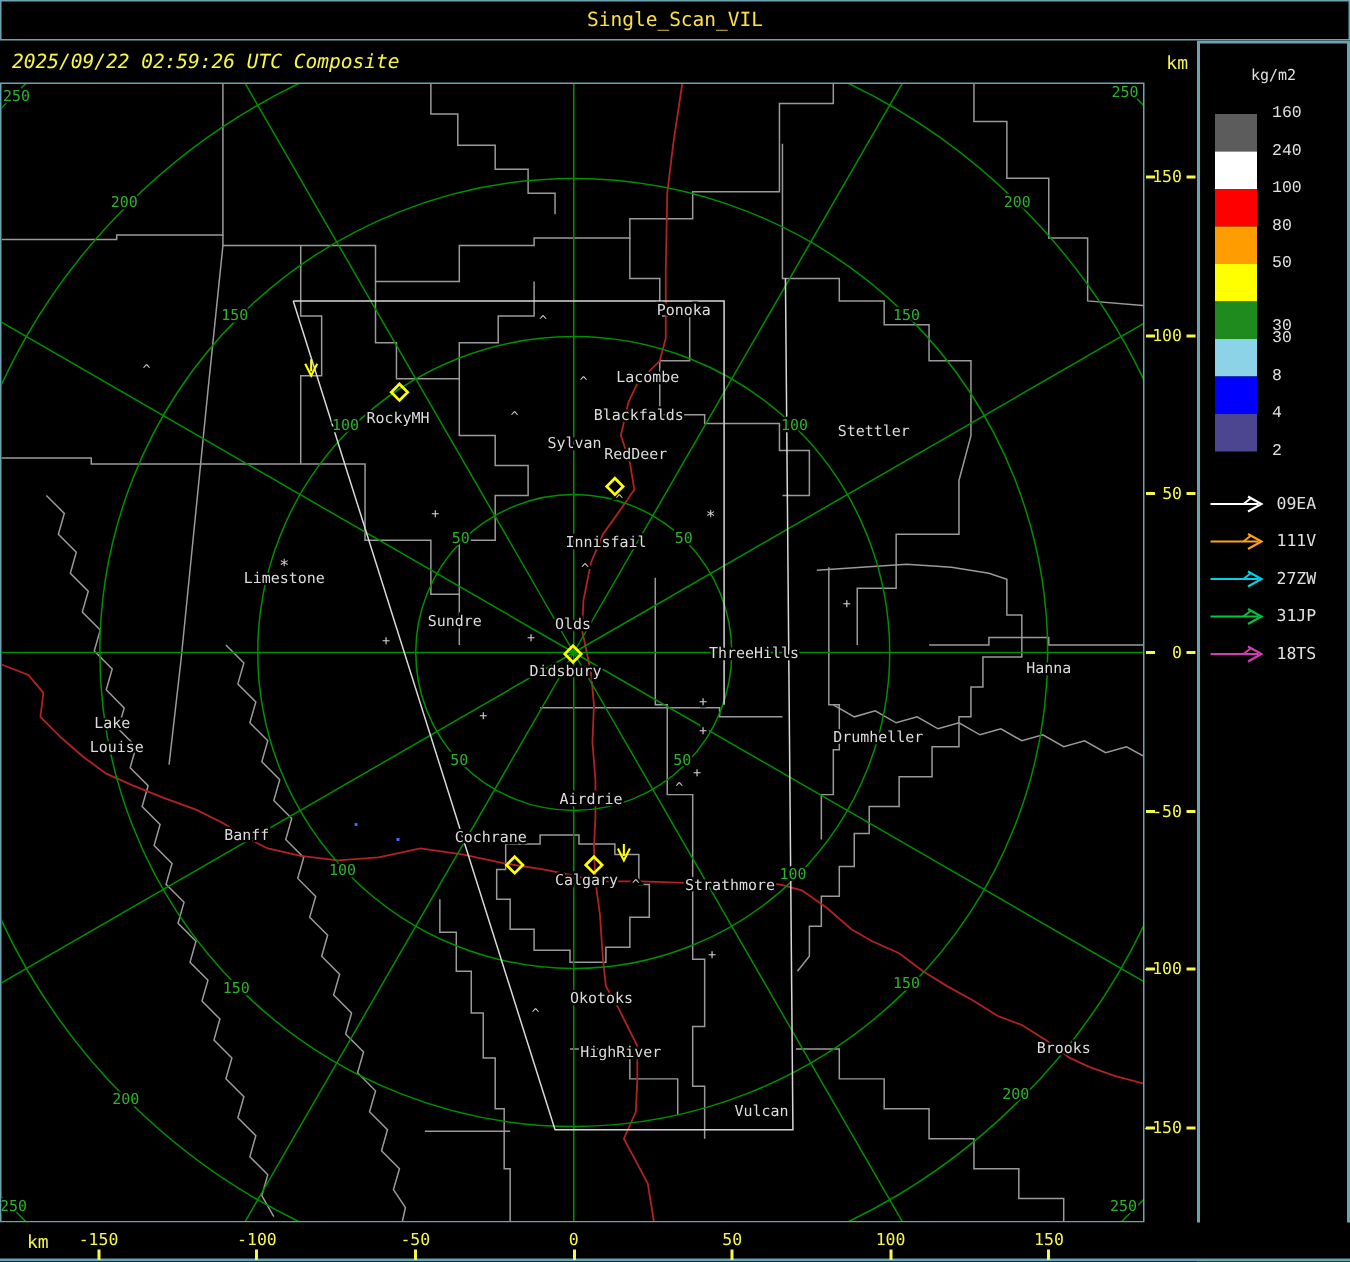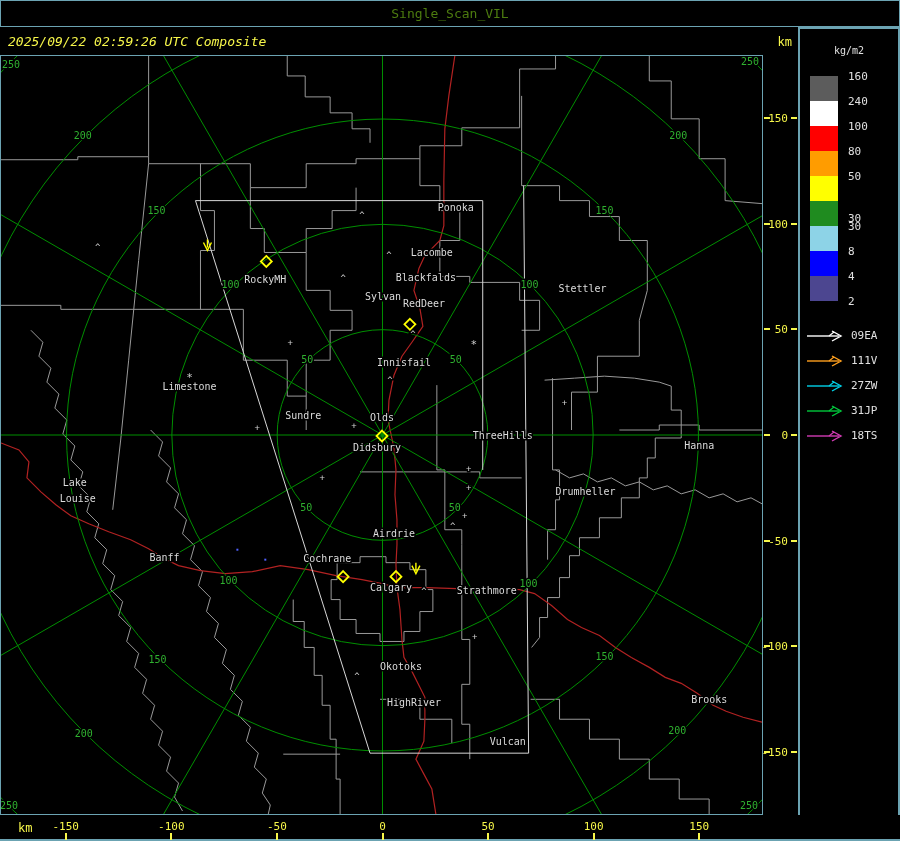--- a/index.html
+++ b/index.html
@@ -1,37 +1,37 @@
 <!DOCTYPE html>
 <html><head>
 <meta charset="utf-8">
 <style>
   :root{ --frame:#6ba3b2; --yellow:#f7f74a; --txt:#e0e0e0; }
   html,body{margin:0;padding:0;background:#000;}
   body{position:relative;width:900px;height:841px;overflow:hidden;
        font-family:"DejaVu Sans Mono",monospace;}
   .titlebar{position:absolute;left:0;top:0;width:898px;height:25px;
     border:1px solid var(--frame);background:#000;display:flex;
-    align-items:center;justify-content:center;color:#4d7c0f;font-size:13px;}
+    align-items:center;justify-content:center;color:#fde047;font-size:13px;}
   .timestamp{position:absolute;left:8px;top:34px;color:var(--yellow);font-size:13px;white-space:pre;font-style:italic;}
   .km-top-right{position:absolute;left:760px;top:35px;width:32px;text-align:right;
     color:var(--yellow);font-size:12px;}
   .map-frame{position:absolute;left:0;top:55px;width:763px;height:760px;
     border:1px solid var(--frame);box-sizing:border-box;background:#000;}
   .map-frame svg{display:block;}
   .right-axis{position:absolute;left:763px;top:55px;width:35px;height:760px;}
   .ra-label{position:absolute;right:10px;transform:translateY(-50%);
     color:var(--yellow);font-size:11px;line-height:11px;}
   .ra-tick{position:absolute;height:2px;width:6px;background:var(--yellow);}
   .right-panel{position:absolute;left:798px;top:27px;width:102px;height:814px;
     border:2px solid var(--frame);box-sizing:border-box;background:#000;}
   .rp-unit{margin-top:16px;text-align:center;color:var(--txt);font-size:10px;}
   .scale{position:absolute;left:10px;top:47px;width:86px;}
   .swatch{width:28px;height:25px;}
-  .scale-label{position:absolute;left:38px;color:var(--txt);font-size:11px;line-height:11px;}
+  .scale-label{position:absolute;left:38px;color:var(--txt);font-size:11px;line-height:11px;font-family:Liberation Mono, monospace;}
   .tracks{position:absolute;left:6px;top:294px;width:92px;}
   .track-row{height:25px;display:flex;align-items:center;}
   .track-row svg{flex:0 0 auto;}
   .track-id{color:var(--txt);font-size:11px;margin-left:7px;}
   .bottom-axis{position:absolute;left:0;top:815px;width:900px;height:26px;background:#000;}
   .ba-km{position:absolute;left:18px;top:6px;color:var(--yellow);font-size:12px;}
   .ba-label{position:absolute;top:6px;transform:translateX(-50%);
     color:var(--yellow);font-size:11px;line-height:11px;}
   .ba-tick{position:absolute;top:18px;width:2px;height:7px;background:var(--yellow);
     transform:translateX(-50%);}

